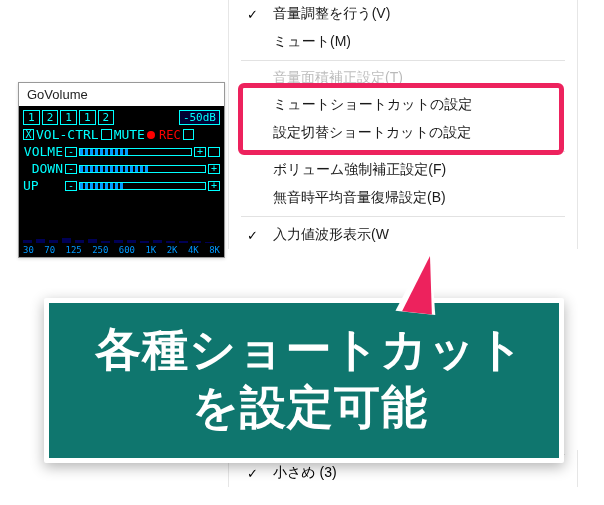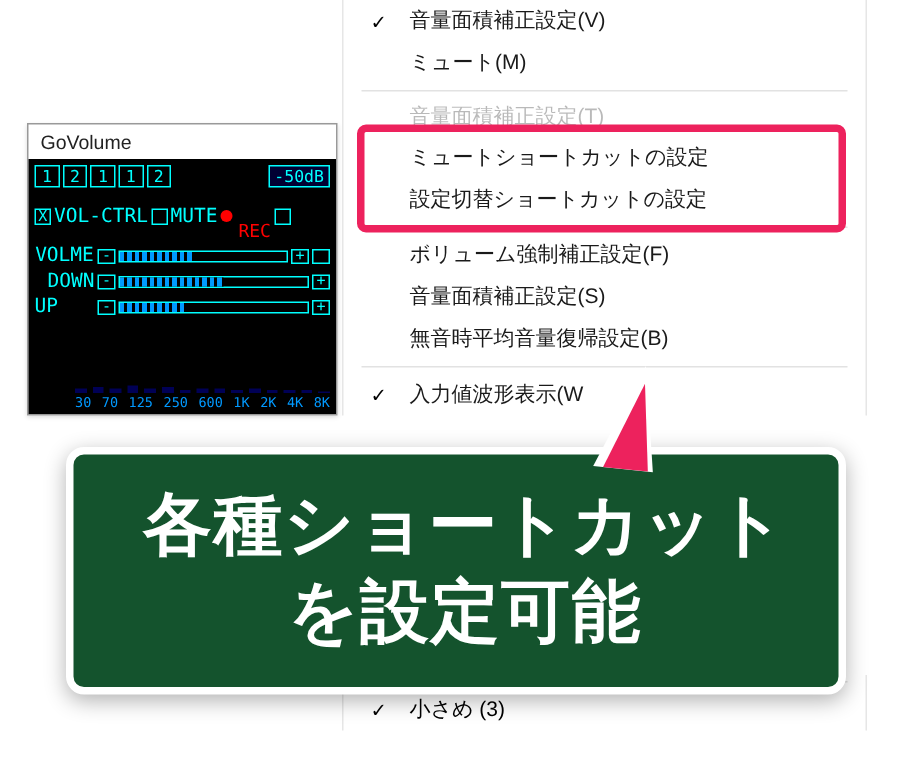--- a/index.html
+++ b/index.html
@@ -55,21 +55,21 @@
   }
   .gv-chk {
     width: 11px; height: 11px;
     border: 1px solid #0ff;
     display: inline-flex;
     align-items: center; justify-content: center;
     font-size: 10px;
     color: #0ff;
   }
   .gv-label { color: #0ff; font-size: 13px; }
-  .gv-rec { color: #f00; margin-top: 20px; }
+  .gv-rec { color: #f00; }
   .gv-rec-dot {
     width: 8px; height: 8px; background:#f00; border-radius:50%;
     display:inline-block; margin-right:2px;
   }
   .gv-bar {
     flex: 1;
     height: 8px;
     border: 1px solid #0ff;
     position: relative;
     background: #000;
@@ -83,21 +83,20 @@
   .gv-btn {
     width: 12px; height: 10px;
     border: 1px solid #0ff;
     color:#0ff; font-size:10px; line-height:8px;
     text-align:center;
   }
   .gv-spectrum {
     height: 60px;
     position: relative;
     margin-top: 2px;
-    margin-left: 27px;
   }
   .gv-spectrum-bars {
     display:flex; gap:4px; height:48px; align-items:flex-end;
   }
   .gv-spectrum-bars span {
     width: 9px;
     background: #005;
   }
   .gv-freq {
     display:flex; gap:2px; color:#09f; font-size:9px;
@@ -140,23 +139,23 @@
     border-radius: 6px;
     pointer-events:none;
   }
   .hl1 { left: 238px; top: 83px; width: 326px; height: 72px; }
 
   
   .callout {
     position:absolute;
     left: 44px; top: 298px;
     width: 520px;
-    background: #14532d;
+    background: #0f766e;
     border: 5px solid #fff;
-    border-radius: 12px;
+    border-radius: 2px;
     box-shadow: 0 4px 14px rgba(0,0,0,.3);
     color:#fff;
     text-align:center;
     padding: 18px 10px 22px 22px;
   }
   .callout::before {
     content:"";
     position:absolute;
     top:-60px;
     left: 350px;
@@ -211,21 +210,21 @@
     <div class="gv-row">
       <span class="gv-chk">X</span>
       <span class="gv-label">VOL-CTRL</span>
       <span class="gv-chk"></span>
       <span class="gv-label">MUTE</span>
       <span class="gv-rec-dot"></span>
       <span class="gv-rec">REC</span>
       <span class="gv-chk"></span>
     </div>
     <div class="gv-row">
-      <span class="gv-label" style="width:40px;text-align:center">VOLME</span>
+      <span class="gv-label" style="width:40px;text-align:right">VOLME</span>
       <span class="gv-btn">-</span>
       <span class="gv-bar">
           <span class="gv-bar-fill"></span>
         </span>
       <span class="gv-btn">+</span>
       <span class="gv-btn"></span>
     </div>
     <div class="gv-row">
       <span class="gv-label" style="width:40px;text-align:right">DOWN</span>
       <span class="gv-btn">-</span>
@@ -271,41 +270,38 @@
         <span>4K</span>
         <span>8K</span>
       </div>
     </div>
   </div>
 </div>
 
 <div class="menu">
   <div class="menu-item">
     <span class="check">✓</span>
-    <span>音量面積補正設定(V)</span>
+    <span>音量調整を行う(V)</span>
   </div>
   <div class="menu-item">
     <span>ミュート(M)</span>
   </div>
   <div class="menu-sep"></div>
   <div class="menu-item menu-cut">
     <span style="opacity:.3;white-space:nowrap;overflow:hidden">音量面積補正設定(T)</span>
   </div>
   <div class="menu-item">
     <span>ミュートショートカットの設定</span>
   </div>
   <div class="menu-item">
     <span>設定切替ショートカットの設定</span>
   </div>
   <div class="menu-sep"></div>
   <div class="menu-item">
     <span>ボリューム強制補正設定(F)</span>
-  </div>
-  <div class="menu-item">
-    <span>音量面積補正設定(S)</span>
   </div>
   <div class="menu-item">
     <span>無音時平均音量復帰設定(B)</span>
   </div>
   <div class="menu-sep"></div>
   <div class="menu-item">
     <span class="check">✓</span>
     <span>入力値波形表示(W</span>
   </div>
 </div>

